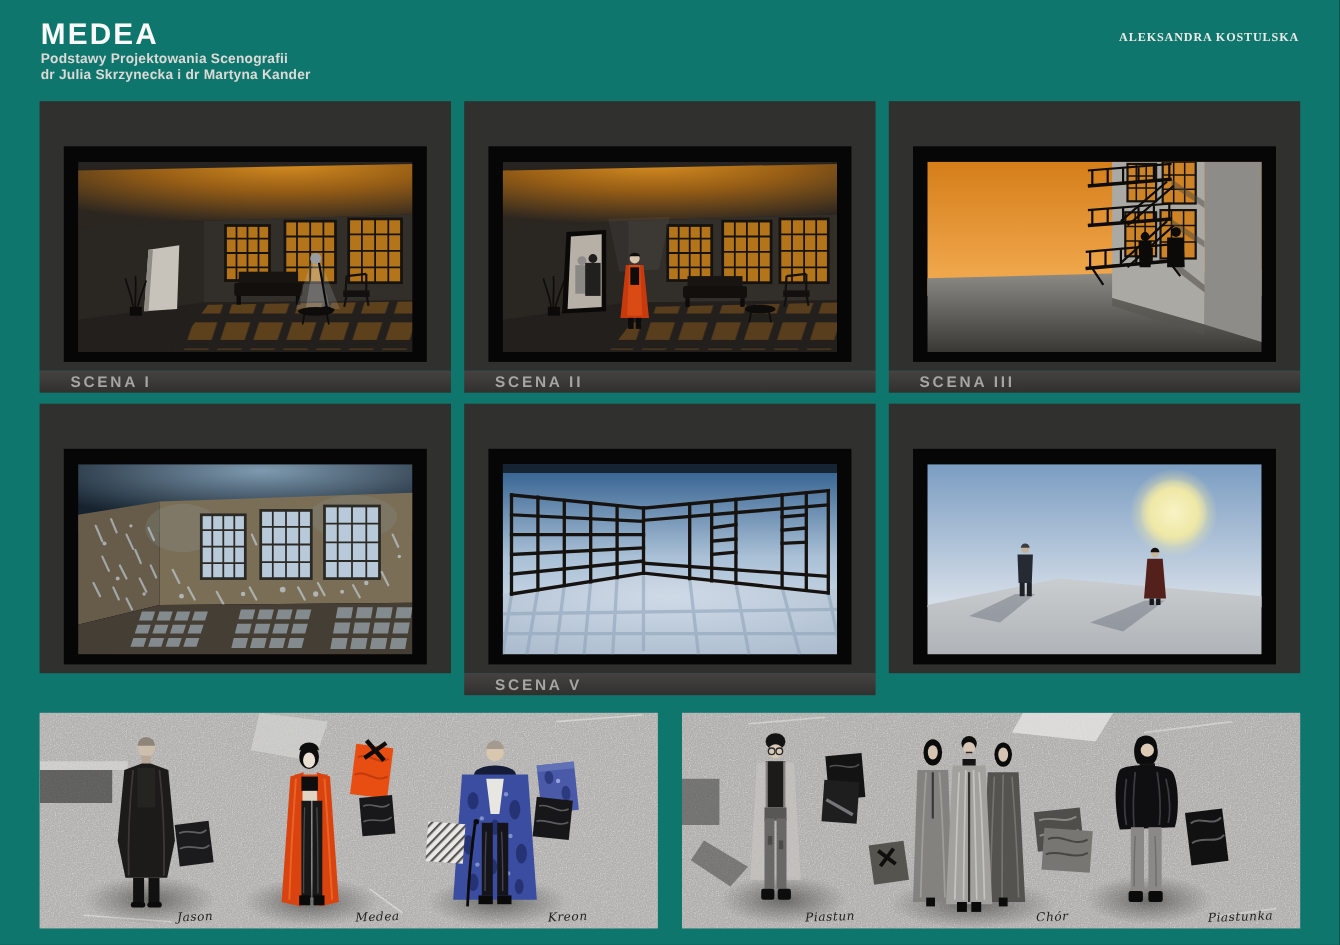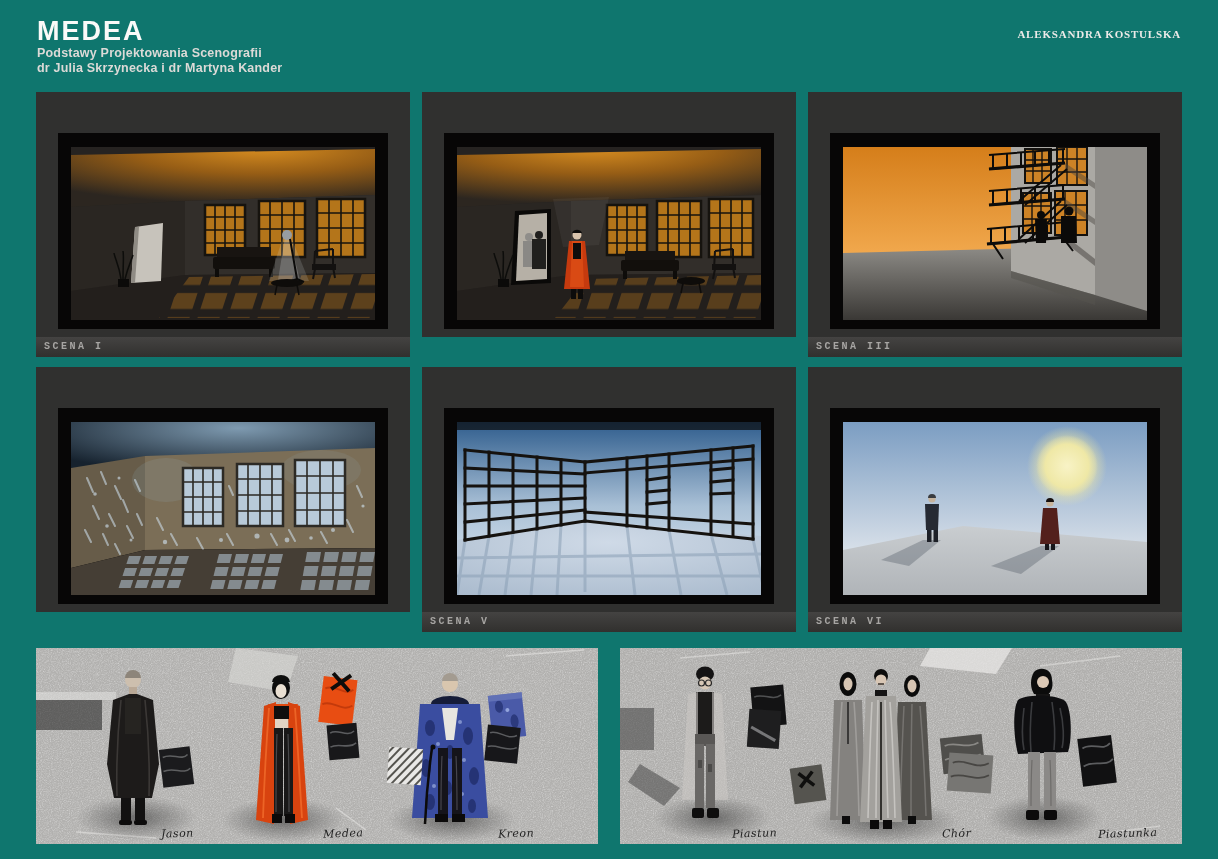--- a/index.html
+++ b/index.html
@@ -15,21 +15,21 @@
   .scenes{position:absolute;left:36px;top:92px;width:1146px;display:grid;
           grid-template-columns:repeat(3,374px);column-gap:12px;row-gap:10px;}
   figure.scene{margin:0;width:374px;}
   .card{position:relative;width:374px;height:245px;background:#30302f;}
   .prosc{position:absolute;left:22px;right:22px;top:41px;bottom:8px;background:#070606;}
   .art{position:absolute;left:13px;right:13px;top:14px;bottom:9px;}
   .art svg{display:block;width:100%;height:100%;}
   .dim{box-shadow:inset 0 0 34px 12px rgba(0,0,0,.55);}
   .dim2{box-shadow:inset 0 0 26px 8px rgba(0,0,0,.35);}
   .cap{height:20px;line-height:20px;background:linear-gradient(180deg,#444342,#31302e);
-       color:#a7a5a3;font-size:10px;font-weight:bold;letter-spacing:2.5px;padding-left:8px;font-family:Liberation Mono, monospace;}
+       color:#a7a5a3;font-size:14px;font-weight:bold;letter-spacing:2.5px;padding-left:28px;}
   
   .panels{position:absolute;left:36px;top:648px;width:1146px;display:flex;gap:22px;}
   .panel{position:relative;width:562px;height:196px;background:#b2b1af;overflow:hidden;}
   .panel svg{display:block;width:100%;height:100%;}
   .plabel{position:absolute;top:179px;font-family:"DejaVu Serif",serif;font-style:italic;
           font-size:11px;color:#222;transform:rotate(-2deg);letter-spacing:.5px;}
 </style>
 </head>
 <body>
 
@@ -166,20 +166,21 @@
             <path d="M226,136 L224,146 M242,136 L244,146" stroke="#0e0c0a" stroke-width="1.5"></path>
           </g>
           <g stroke="#131110" stroke-width="2" fill="none">
             <path d="M258,104 L276,102 M258,104 L257,122 M276,102 L276,120 M258,122 L256,132 M276,120 L278,131"></path>
             <rect x="256" y="118" width="22" height="4" fill="#131110"></rect>
           </g>
         </svg>
       </div>
           </div>
         </div>
+      <figcaption class="cap"><span>SCENA II</span></figcaption>
     </figure>
 
     <figure class="scene">
       <div class="card">
           <div class="prosc">
             <div class="art dim2">
         <svg viewBox="0 0 304 173" preserveAspectRatio="none">
           <defs>
             <linearGradient id="s3s" x1="0" y1="0" x2="0" y2="1">
               <stop offset="0" stop-color="#d57e1a"></stop>
@@ -397,21 +398,20 @@
             <circle cx="207" cy="81" r="3.6" fill="#c9b69e"></circle>
             <path d="M203,80 a4,4 0 0 1 8,0" fill="#17100e"></path>
             <polygon points="200,86 214,86 217,122 197,122" fill="#53201c"></polygon>
             <rect x="202" y="122" width="4" height="6" fill="#17161a"></rect>
                   <rect x="208" y="122" width="4" height="6" fill="#17161a"></rect>
           </g>
         </svg>
       </div>
           </div>
         </div>
-      <figcaption class="cap"><span>SCENA VI</span></figcaption>
     </figure>
   </div>
 
   <div class="panels">
 
     <div class="panel">
       <svg viewBox="0 0 562 196" preserveAspectRatio="none">
         <defs>
           <radialGradient id="pash" cx="0.5" cy="0.5" r="0.5">
             <stop offset="0" stop-color="#2e2e2e" stop-opacity="0.55"></stop>

